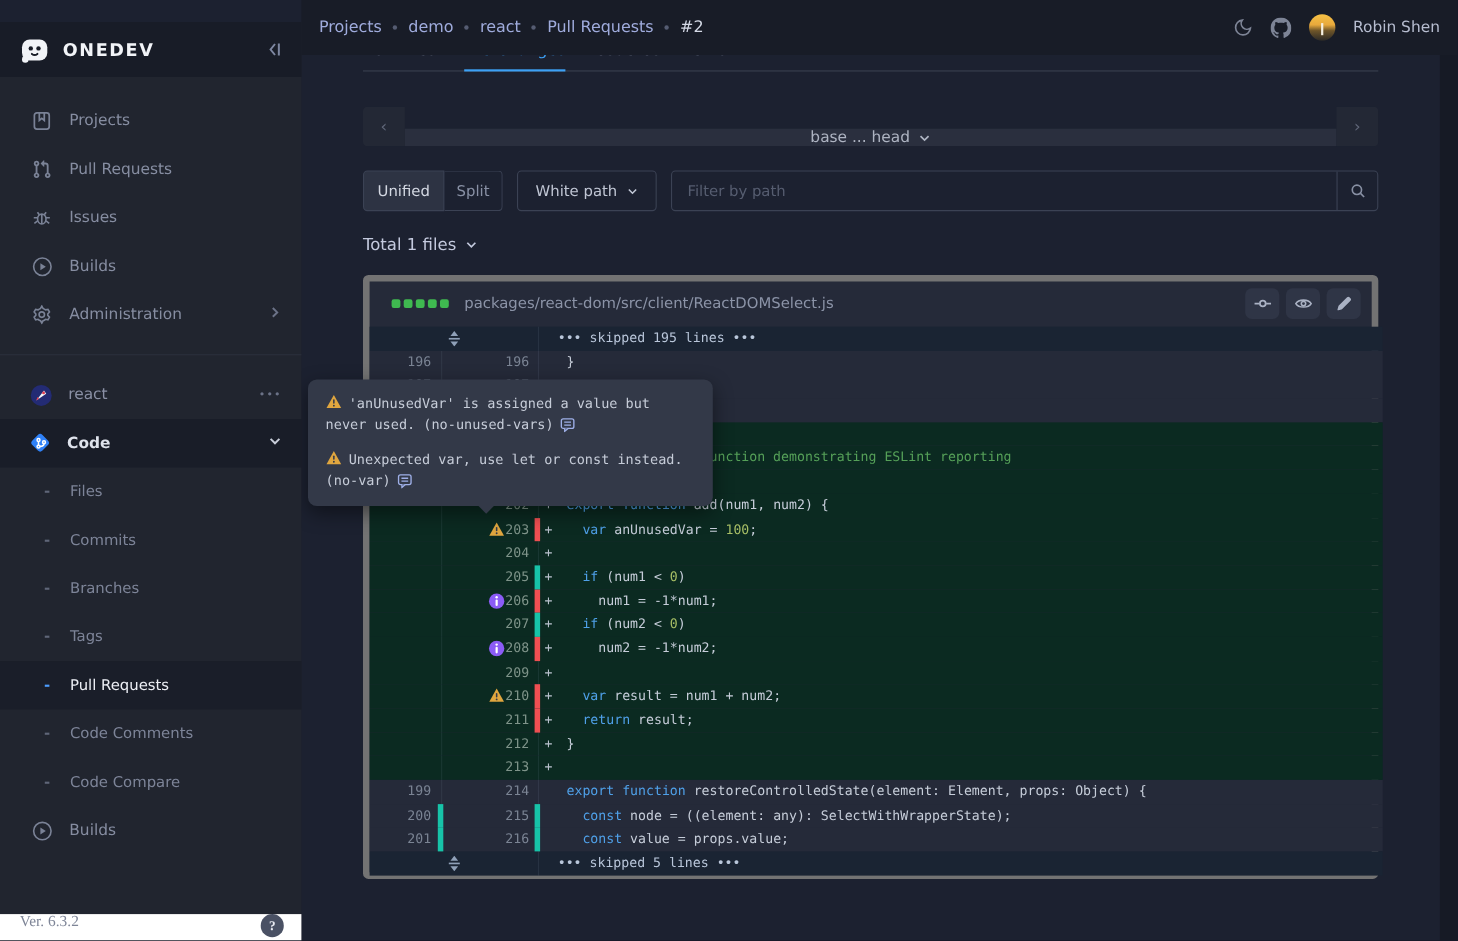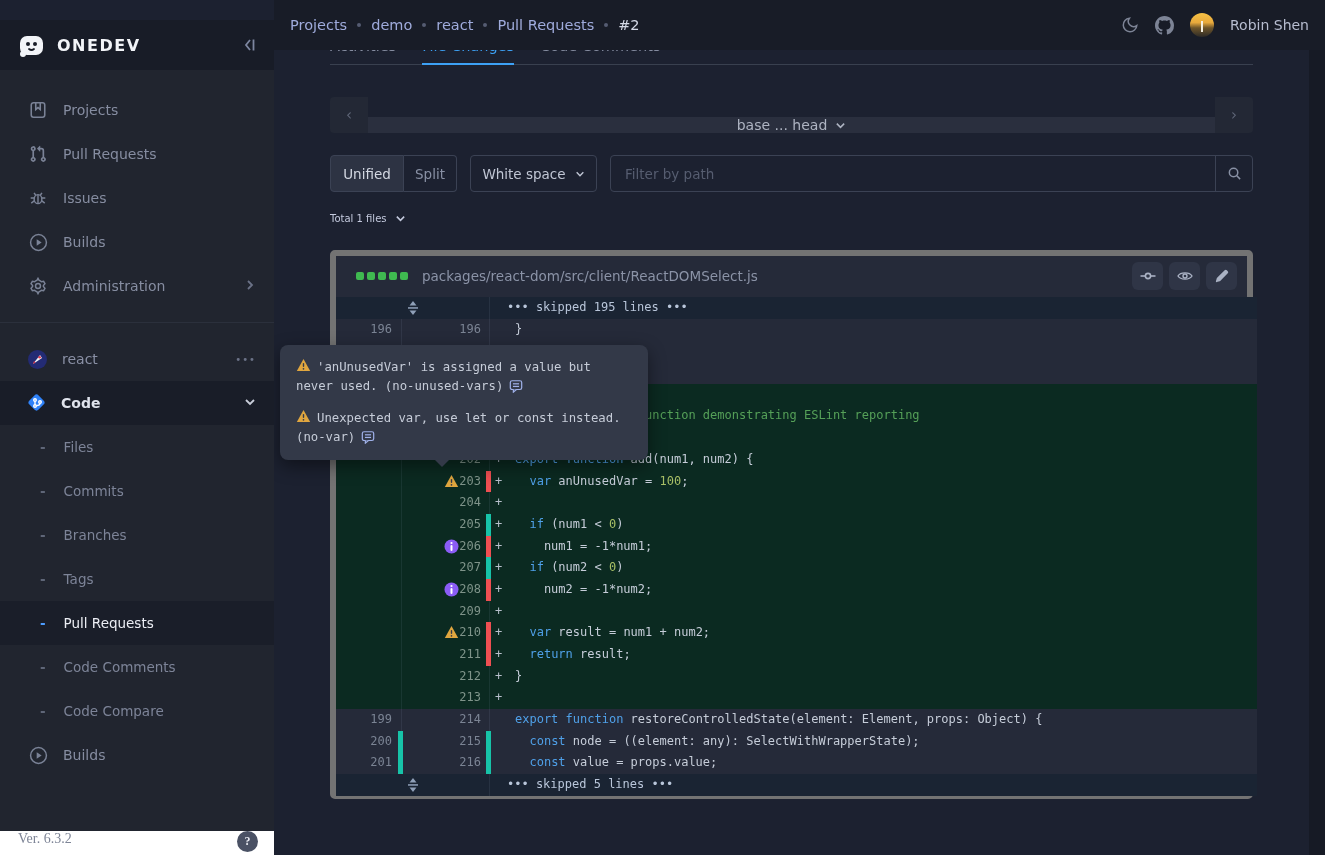--- a/index.html
+++ b/index.html
@@ -59,21 +59,21 @@
   .controls { position:absolute; left:56px; top:105px; width:923px; height:37px; display:flex; }
   .btn { border:1px solid #3b4254; font-size:13.5px; display:flex; align-items:center; justify-content:center; cursor:pointer; }
   .btn-unified { width:74px; background:#2d3343; color:#d3d8e2; border-radius:4px 0 0 4px; }
   .btn-split { width:53px; background:transparent; color:#8890a4; border-left:none; border-radius:0 4px 4px 0; }
   .btn-ws { width:127px; margin-left:13px; background:transparent; color:#c0c6d4; border-radius:4px; gap:9px; }
   .filter-wrap { flex:1; margin-left:13px; display:flex; border:1px solid #3b4254; border-radius:4px; }
   .filter-input { flex:1; background:transparent; border:none; outline:none; color:#c6cdd9; font-size:13.5px; padding:0 14px; font-family:"DejaVu Sans", sans-serif; }
   .filter-input::placeholder { color:#565d70; }
   .search-btn { width:37px; border-left:1px solid #3b4254; display:flex; align-items:center; justify-content:center; color:#8890a4; cursor:pointer; }
 
-  .total-row { position:absolute; left:56px; top:163px; display:flex; align-items:center; gap:8px; color:#c4cade; font-size:10px; cursor:pointer; }
+  .total-row { position:absolute; left:56px; top:163px; display:flex; align-items:center; gap:8px; color:#c4cade; font-size:15px; cursor:pointer; }
 
   
   .file-card { position:absolute; left:56px; top:200px; width:923px; height:549px; background:#252a39; border:6px solid #737373; border-radius:5px; }
   .file-head { height:40px; display:flex; align-items:center; padding:0 10px 0 20px; }
   .stat-blocks { display:flex; gap:3px; margin-right:14px; }
   .stat-blocks i { width:8px; height:8px; border-radius:2px; background:#3fb950; }
   .file-path { flex:1; color:#8b93a7; font-size:13.5px; }
   .fh-btn { width:31px; height:28px; background:#2f3546; border-radius:6px; margin-left:6px; display:flex; align-items:center; justify-content:center; color:#aab2c4; cursor:pointer; }
 
   
@@ -298,21 +298,21 @@
             <path d="M2 4 L6 8 L10 4"></path>
           </svg>
       </div>
       <div class="rev-side">›</div>
     </div>
 
     <div class="controls">
       <div class="btn btn-unified">Unified</div>
       <div class="btn btn-split">Split</div>
       <div class="btn btn-ws">
-        <span>White space</span>
+        <span>White path</span>
         <svg width="10" height="10" viewBox="0 0 12 12" fill="none" stroke="#c0c6d4" stroke-width="1.7">
             <path d="M2 4 L6 8 L10 4"></path>
           </svg>
       </div>
       <div class="filter-wrap">
         <input class="filter-input" placeholder="Filter by path" style="">
         <div class="search-btn">
           <svg width="15" height="15" viewBox="0 0 16 16" fill="none" stroke="#8890a4" stroke-width="1.6">
               <circle cx="7" cy="7" r="4.5"></circle>
               <line x1="10.5" y1="10.5" x2="14" y2="14"></line>

